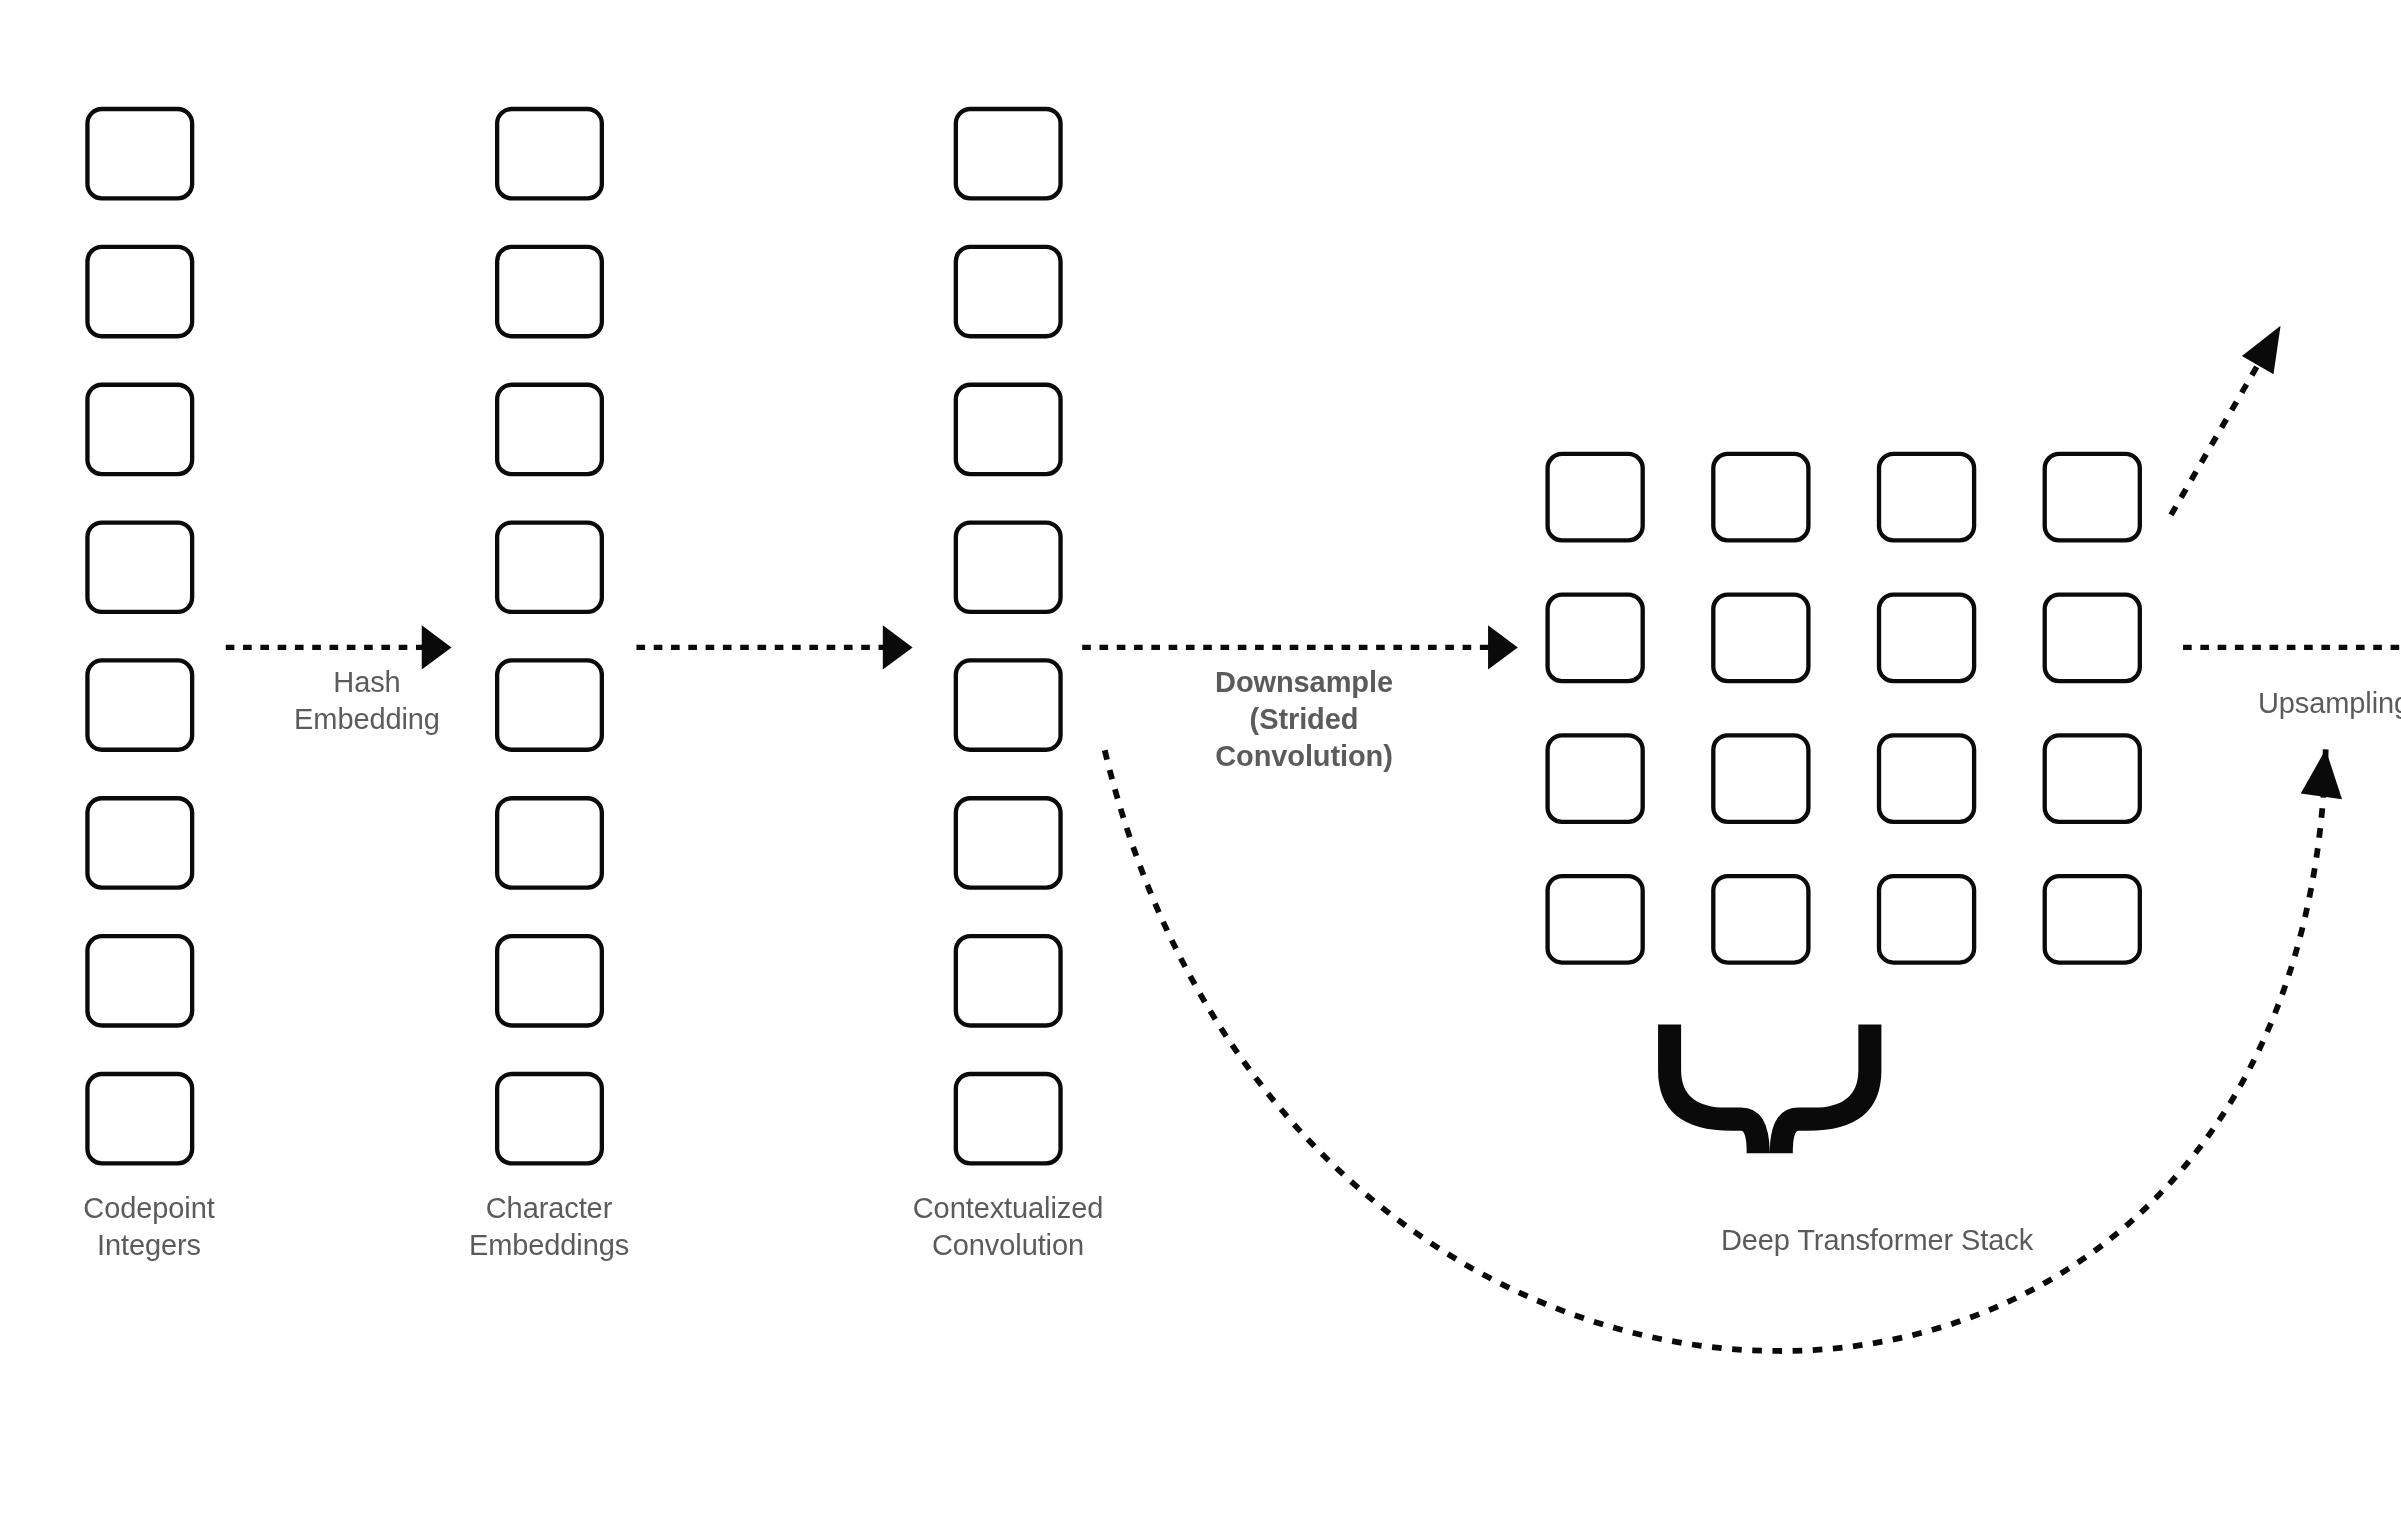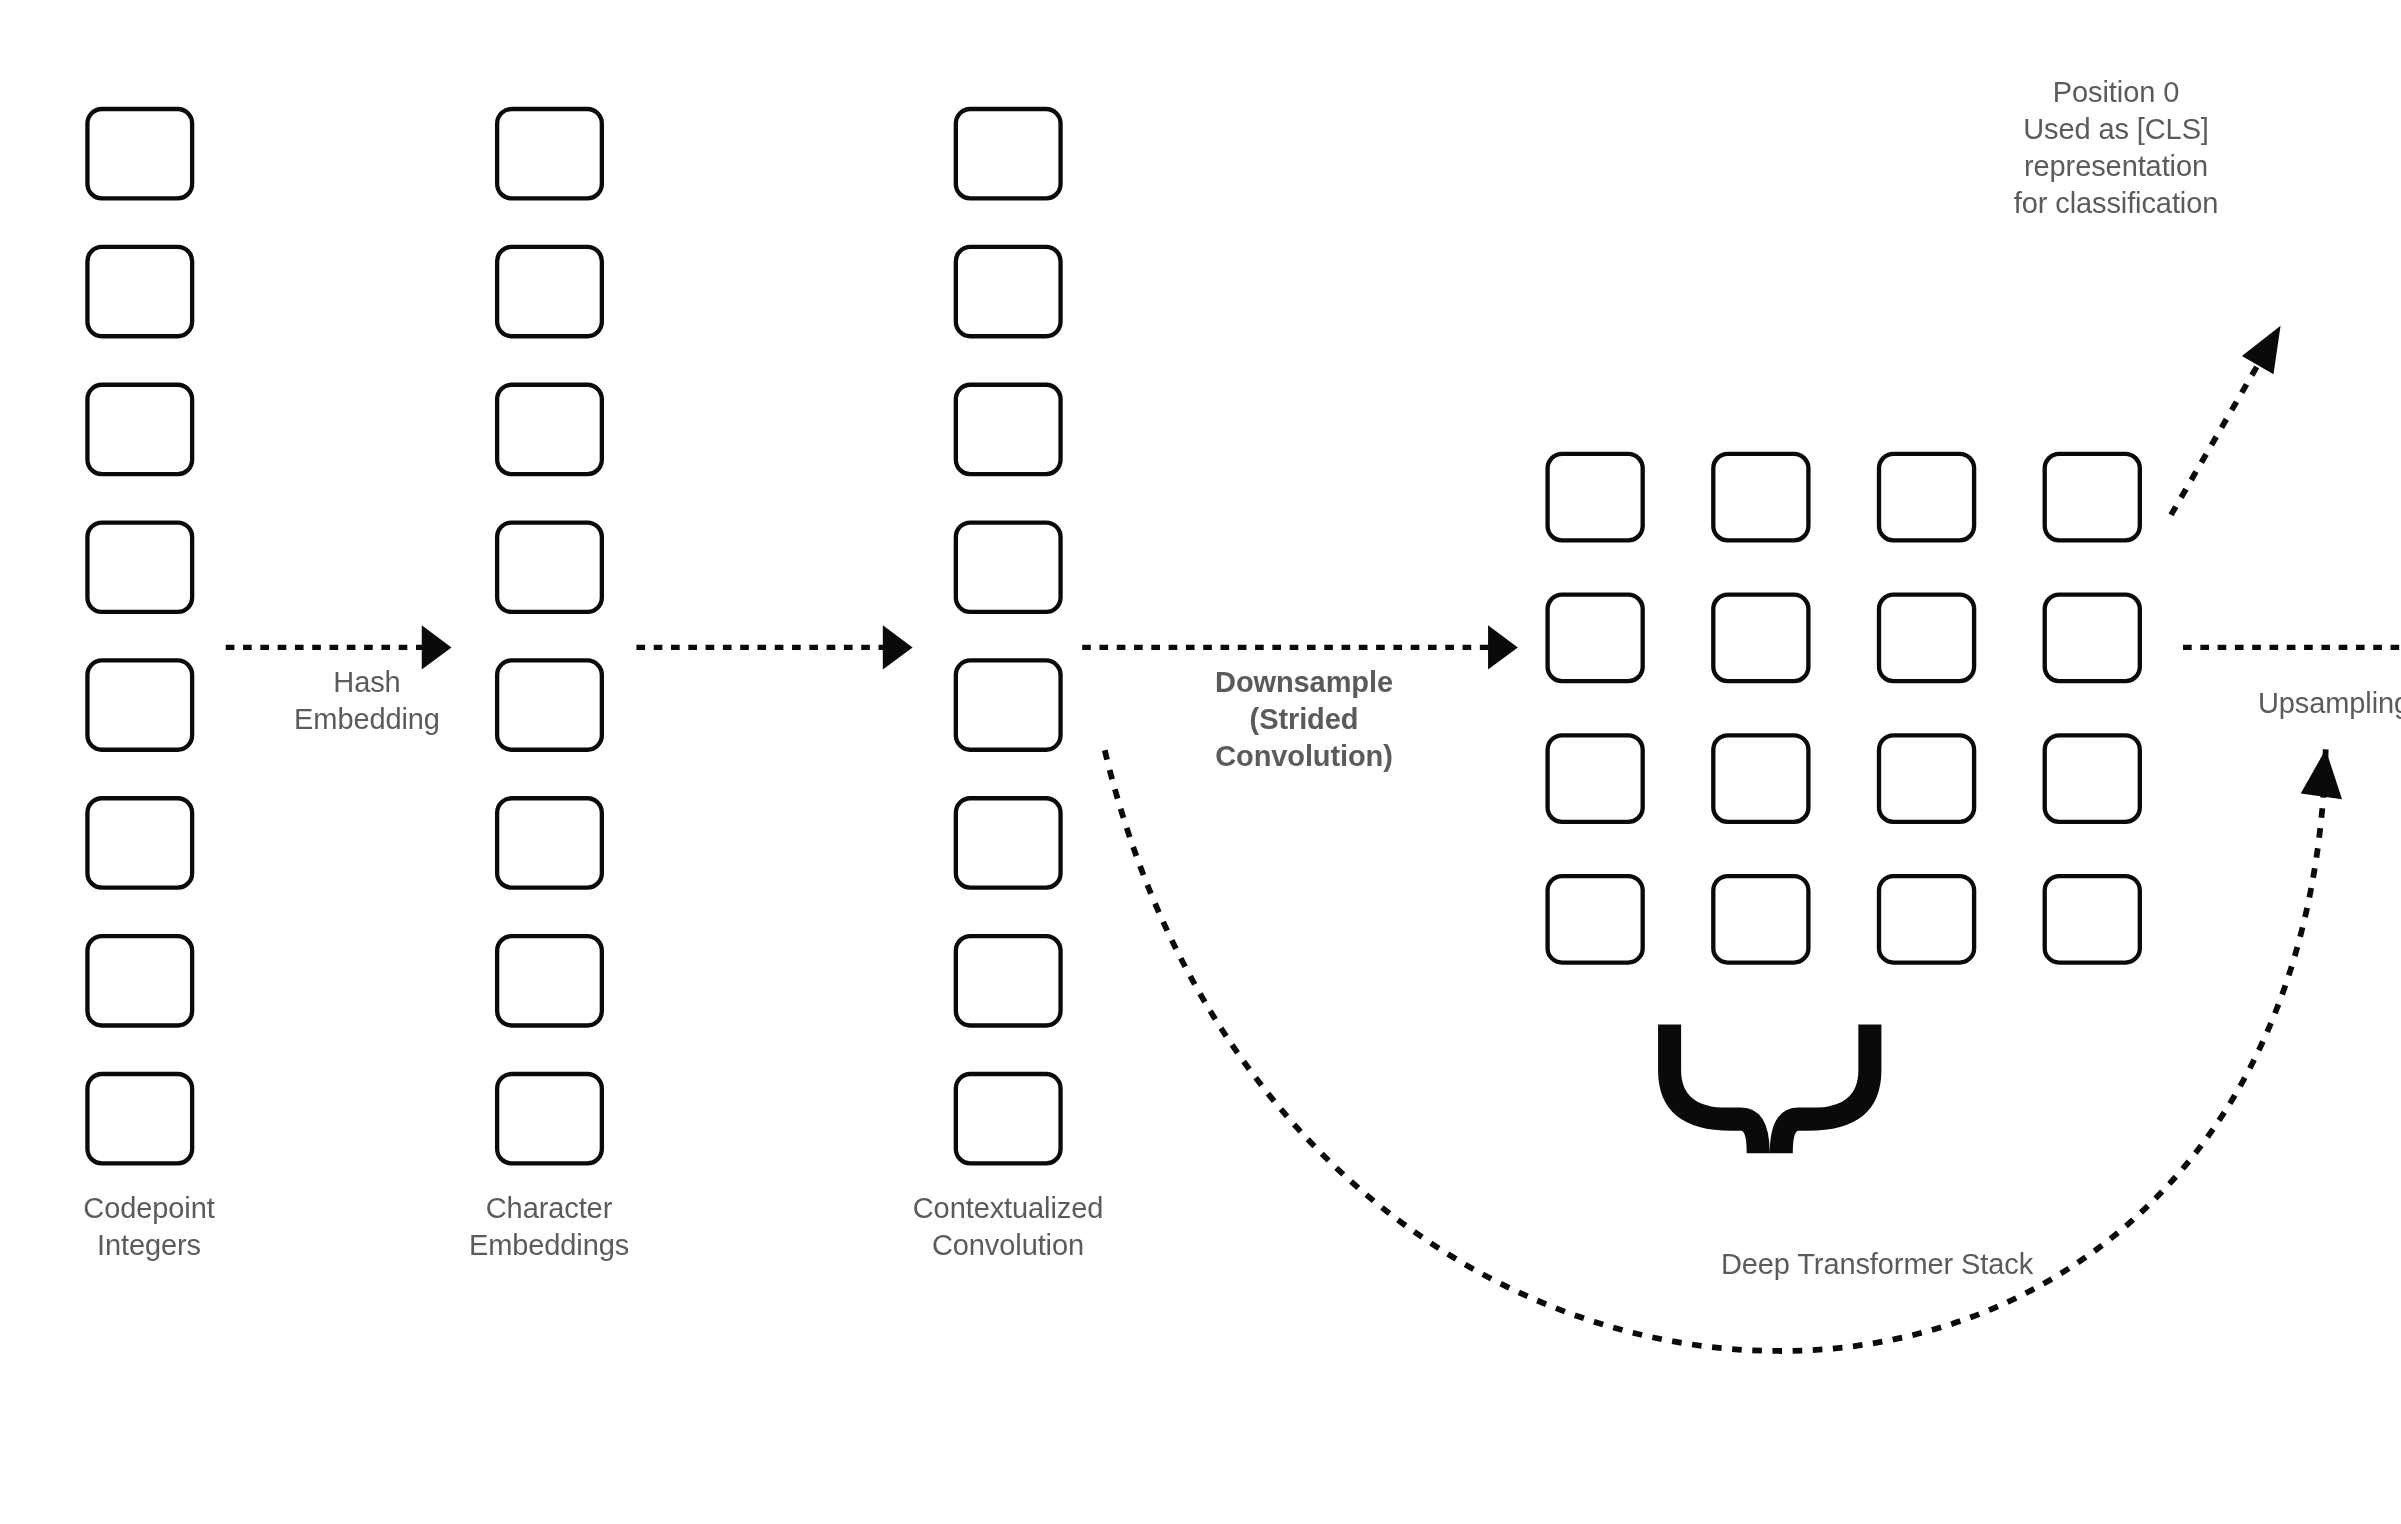--- a/index.html
+++ b/index.html
@@ -168,28 +168,24 @@
       </g>
   </svg>
 
   <div class="lbl center" style="left:149px; top:1190px;">Codepoint
 Integers</div>
   <div class="lbl center" style="left:549px; top:1190px;">Character
 Embeddings</div>
   <div class="lbl center" style="left:1008px; top:1190px;">Contextualized
 Convolution</div>
 
-  <div class="lbl center" style="left:1877px; top:1222px;margin-top:24px;">Deep Transformer Stack</div>
+  <div class="lbl center" style="left:1877px; top:1222px;">Deep Transformer Stack</div>
 
   <div class="lbl center" style="left:339px; top:664px;margin-left:28px;">Hash
 Embedding</div>
   <div class="lbl center" style="left:1304px; top:664px;font-weight:bold;">Downsample
 (Strided
 Convolution)</div>
   <div class="lbl center" style="left:2334px; top:685px;">Upsampling</div>
 
-  <div class="lbl center" style="left:2116px; top:74px;">Position 0
-Used as [CLS]
-representation
-for classification</div>
 
 </div>
 
 
 </body></html>

